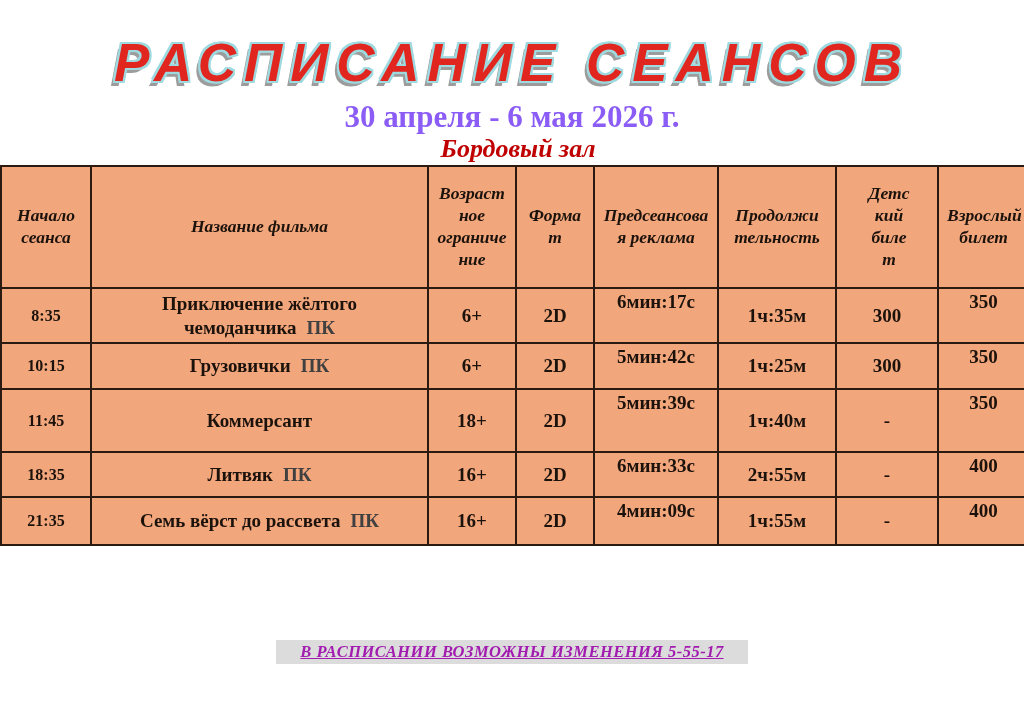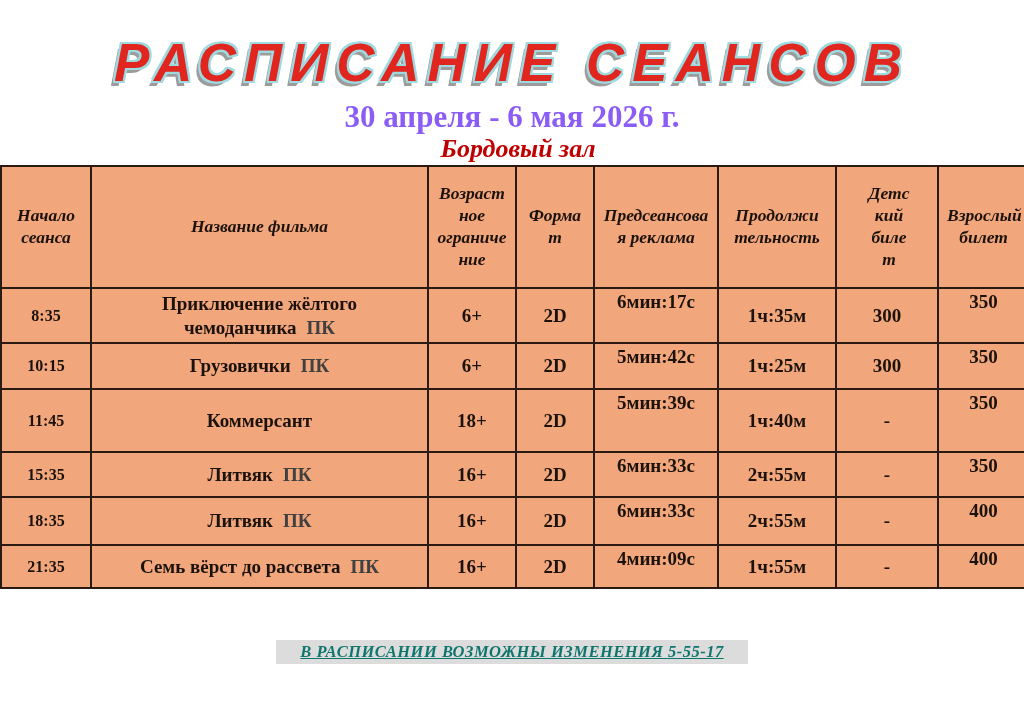--- a/index.html
+++ b/index.html
@@ -38,21 +38,21 @@
   .schedule tbody tr:nth-child(6){height:43px;}
   .schedule tbody tr:nth-child(7){height:59px;}
   .va-top{vertical-align:top !important;margin-left:33px;}
   .ta-left{text-align:center;padding-left:8px !important;}
   .film-title{white-space:pre-line;}
   .pk{color:#404040;margin-left:10px;}
   .pk:empty{margin-left:0;}
 
   
   .footer-line{position:absolute;top:640px;left:0;width:100%;text-align:center;}
-  .footer-note{display:inline-block;background:#dcdcdc;color:#0f766e;
+  .footer-note{display:inline-block;background:#dcdcdc;color:#a21caf;
     font-weight:bold;font-style:italic;font-size:16.5px;letter-spacing:0.5px;
     text-decoration:underline;padding:2px 24px;}
 </style>
 </head>
 <body>
 
 <div class="page">
 
   <div class="main-title">РАСПИСАНИЕ СЕАНСОВ</div>
   <div class="date-line">30 апреля - 6 мая 2026 г.</div>
@@ -118,30 +118,20 @@
         <td class="time-cell">11:45</td>
         <td><span class="film-title">Коммерсант</span><span class="pk"></span></td>
         <td>18+</td>
         <td>2D</td>
         <td class="va-top">5мин:39с</td>
         <td>1ч:40м</td>
         <td>-</td>
         <td class="va-top ta-left">350</td>
       </tr>
       <tr>
-        <td class="time-cell">15:35</td>
-        <td><span class="film-title">Литвяк</span><span class="pk">ПК</span></td>
-        <td>16+</td>
-        <td>2D</td>
-        <td class="va-top">6мин:33с</td>
-        <td>2ч:55м</td>
-        <td>-</td>
-        <td class="va-top ta-left">350</td>
-      </tr>
-      <tr>
         <td class="time-cell">18:35</td>
         <td><span class="film-title">Литвяк</span><span class="pk">ПК</span></td>
         <td>16+</td>
         <td>2D</td>
         <td class="va-top">6мин:33с</td>
         <td>2ч:55м</td>
         <td>-</td>
         <td class="va-top ta-left">400</td>
       </tr>
       <tr>

